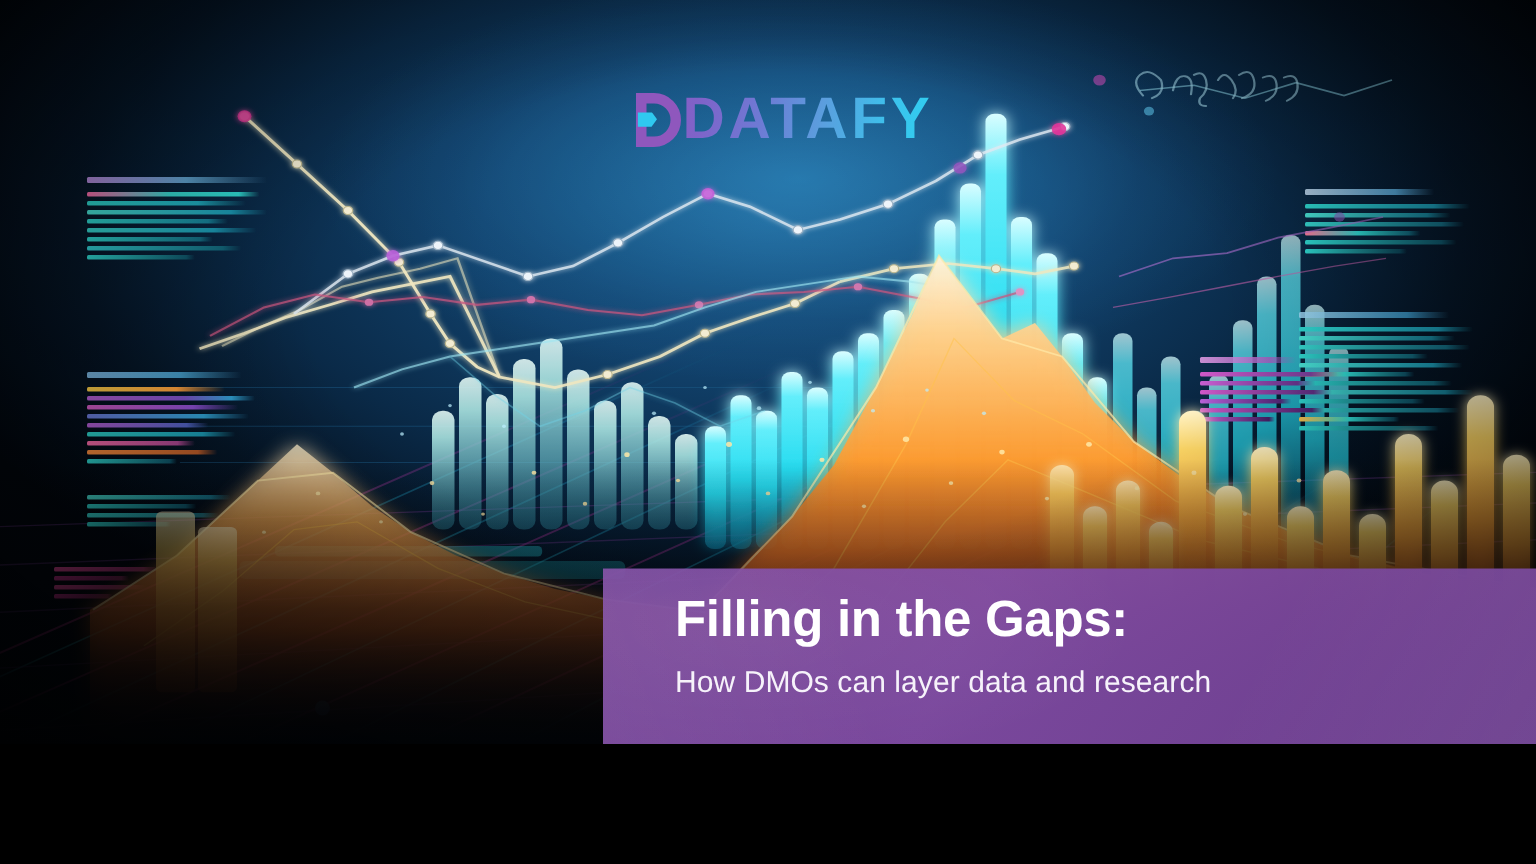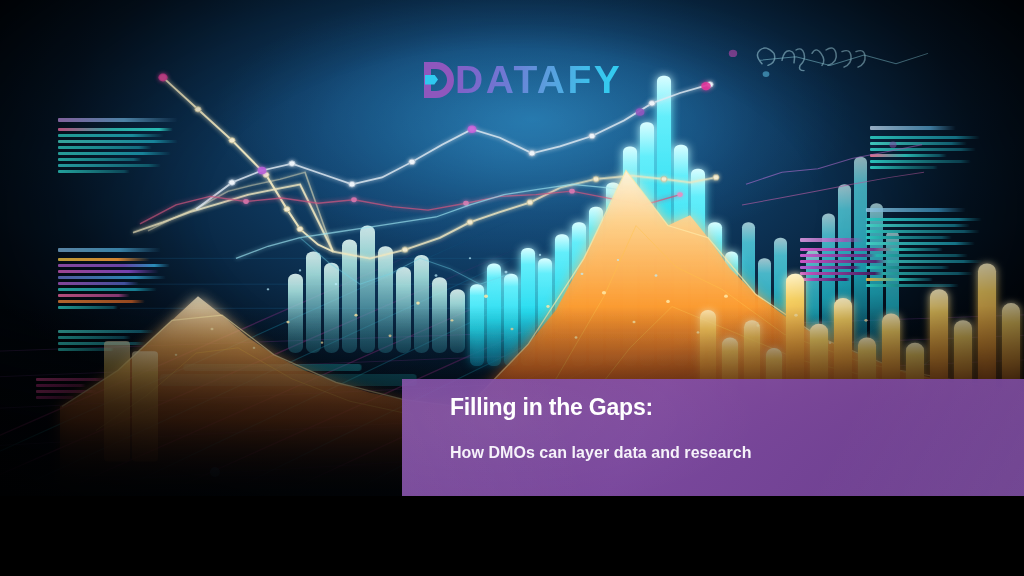--- a/index.html
+++ b/index.html
@@ -160,34 +160,34 @@
       linear-gradient(-62deg, rgba(255,255,255,0.05) 4%, rgba(255,255,255,0) 34%),
       radial-gradient(ellipse 60% 90% at 16% 26%, rgba(255,255,255,0.06), rgba(255,255,255,0) 70%);
     pointer-events: none;
   }
   #panel-heading {
     position: absolute;
     left: 48px;
     top: 16px;
     margin: 0;
     color: #ffffff;
-    font-size: 23px;
+    font-size: 34px;
     font-weight: 700;
     letter-spacing: -0.2px;
     line-height: 1.1;
     white-space: nowrap;
   }
   #panel-subtitle {
     position: absolute;
     left: 48px;
     top: 63px;
     margin: 0;
     color: #f6f2fa;
-    font-size: 16px;
-    font-weight: 700;
+    font-size: 20px;
+    font-weight: 400;
     line-height: 1.32;
     letter-spacing: 0.05px;
     white-space: nowrap;
   }
   #panel-subtitle span { display: block; }
 </style>
 </head>
 <body>
 
 <div id="stage">

